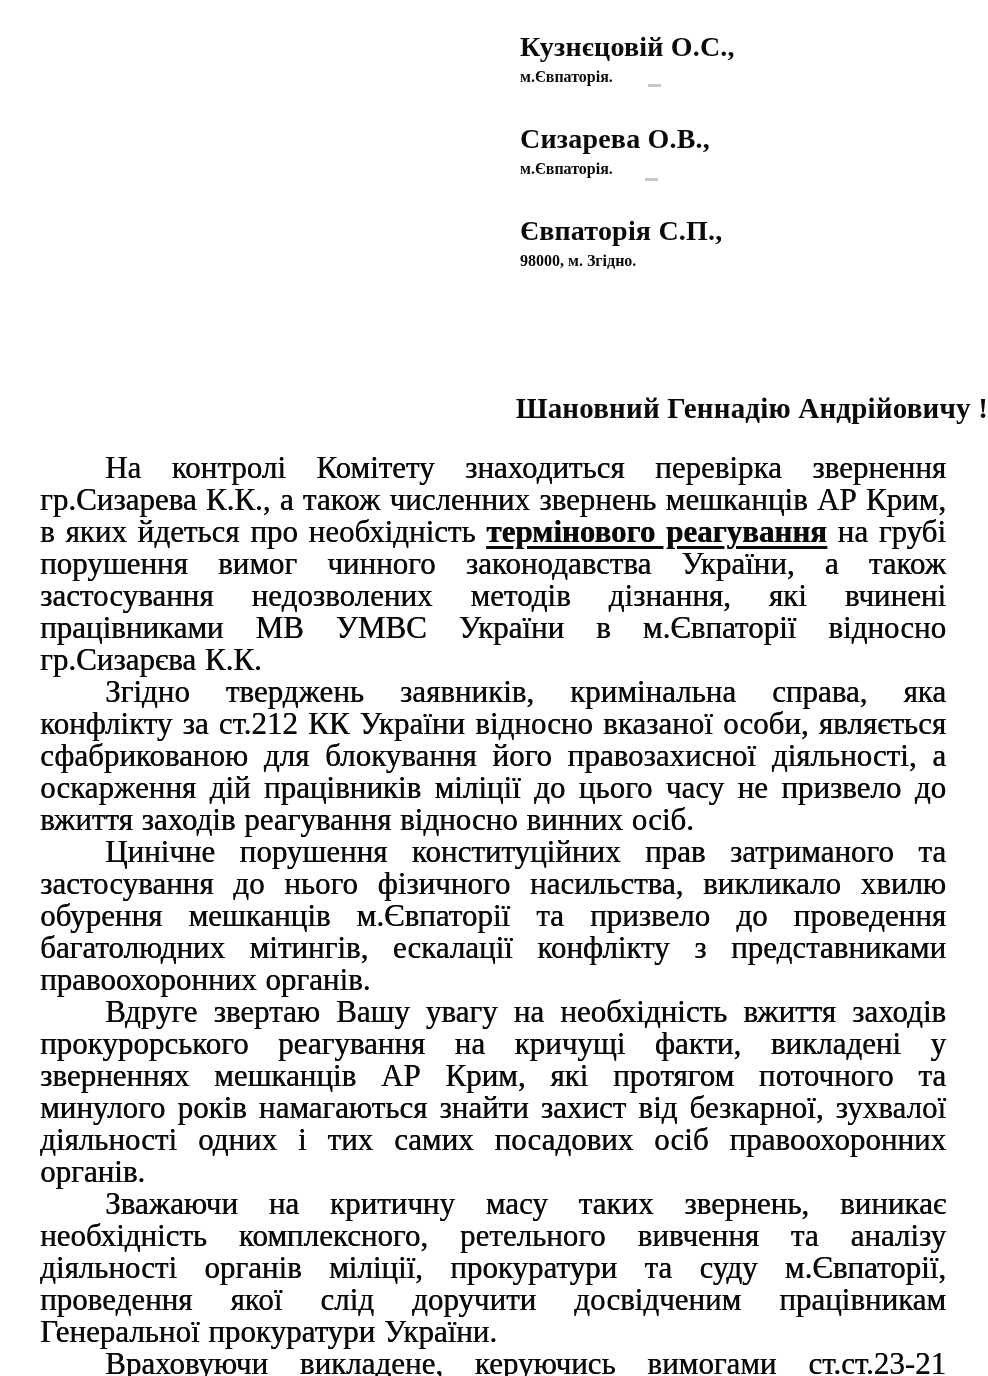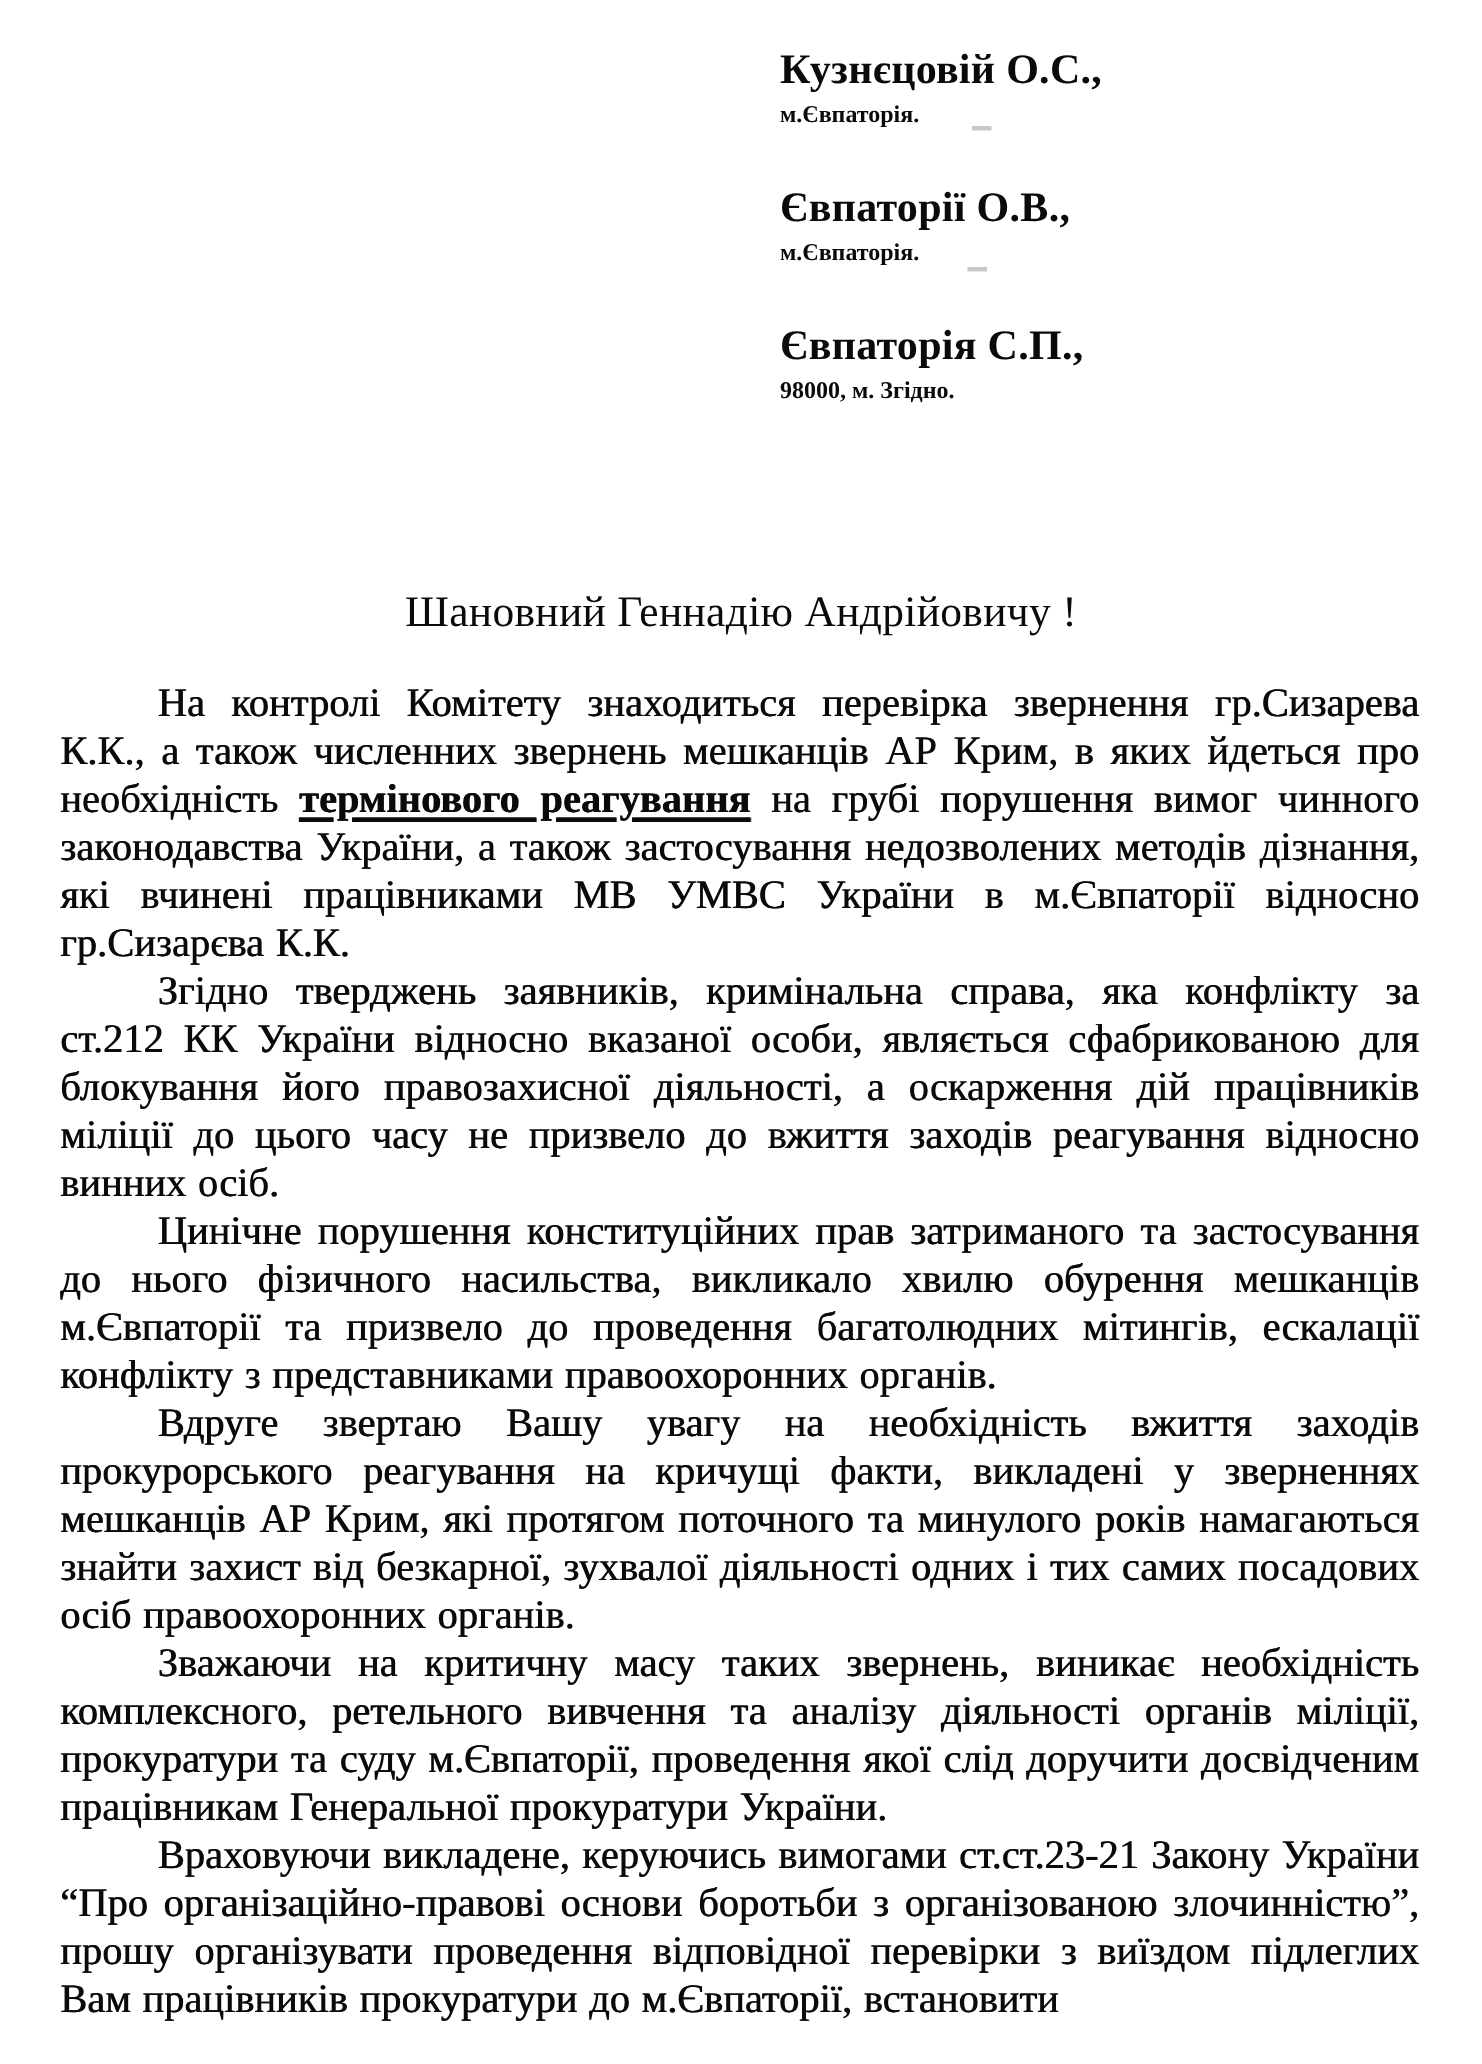--- a/index.html
+++ b/index.html
@@ -35,35 +35,35 @@
     font-weight: bold;
     line-height: 26px;
     white-space: nowrap;
   }
   
   .salutation {
     position: absolute;
     top: 392px;
     left: 0;
     width: 100%;
-    text-align: center;
+    text-align: right;
     font-size: 29px;
-    font-weight: normal;
+    font-weight: bold;
     letter-spacing: 0.2px;
   }
   
   .letter-body {
     position: absolute;
     top: 452px;
     left: 40px;
     width: 906px;
   }
   .para {
     margin: 0;
-    font-size: 27px;
+    font-size: 31px;
     line-height: 32px;
     text-align: justify;
     text-indent: 65px;
     
     text-shadow: 0.45px 0 0 currentColor;
     word-spacing: 1px;
   }
   .emph {
     font-weight: bold;
     text-decoration: underline;
@@ -83,21 +83,21 @@
 <body>
 
 <div class="page">
 
   <div class="recipients">
     <div class="recipient">
       <div class="recipient-name">Кузнєцовій О.С.,</div>
       <div class="recipient-city">м.Євпаторія.</div>
     </div>
     <div class="recipient">
-      <div class="recipient-name">Євпаторії О.В.,</div>
+      <div class="recipient-name">Сизарева О.В.,</div>
       <div class="recipient-city">м.Євпаторія.</div>
     </div>
     <div class="recipient">
       <div class="recipient-name">Євпаторія С.П.,</div>
       <div class="recipient-city">98000, м. Згідно.</div>
     </div>
   </div>
 
   <div class="salutation">Шановний Геннадію Андрійовичу !</div>
 

